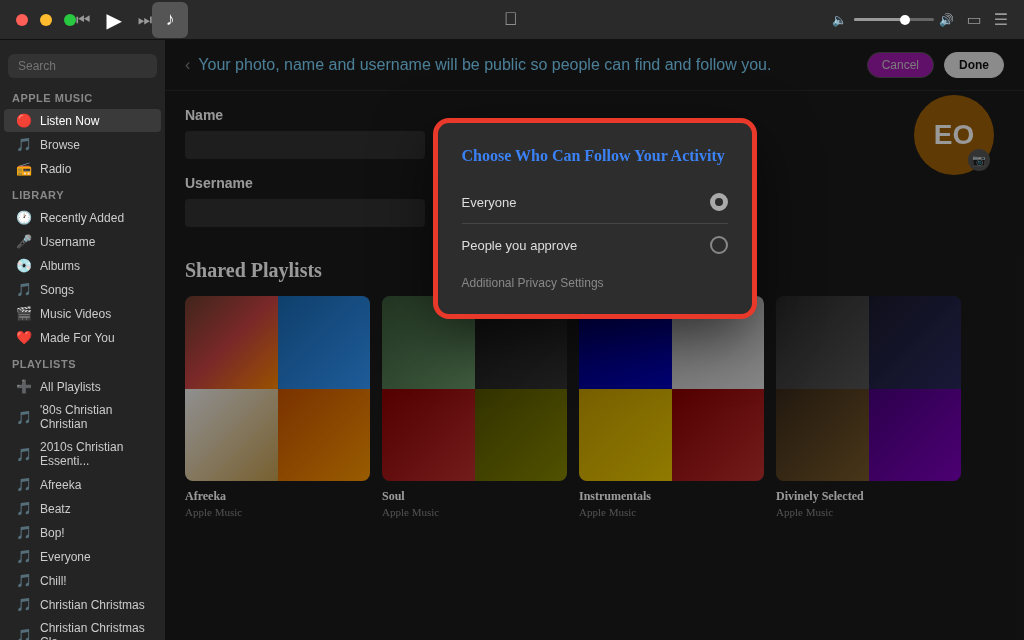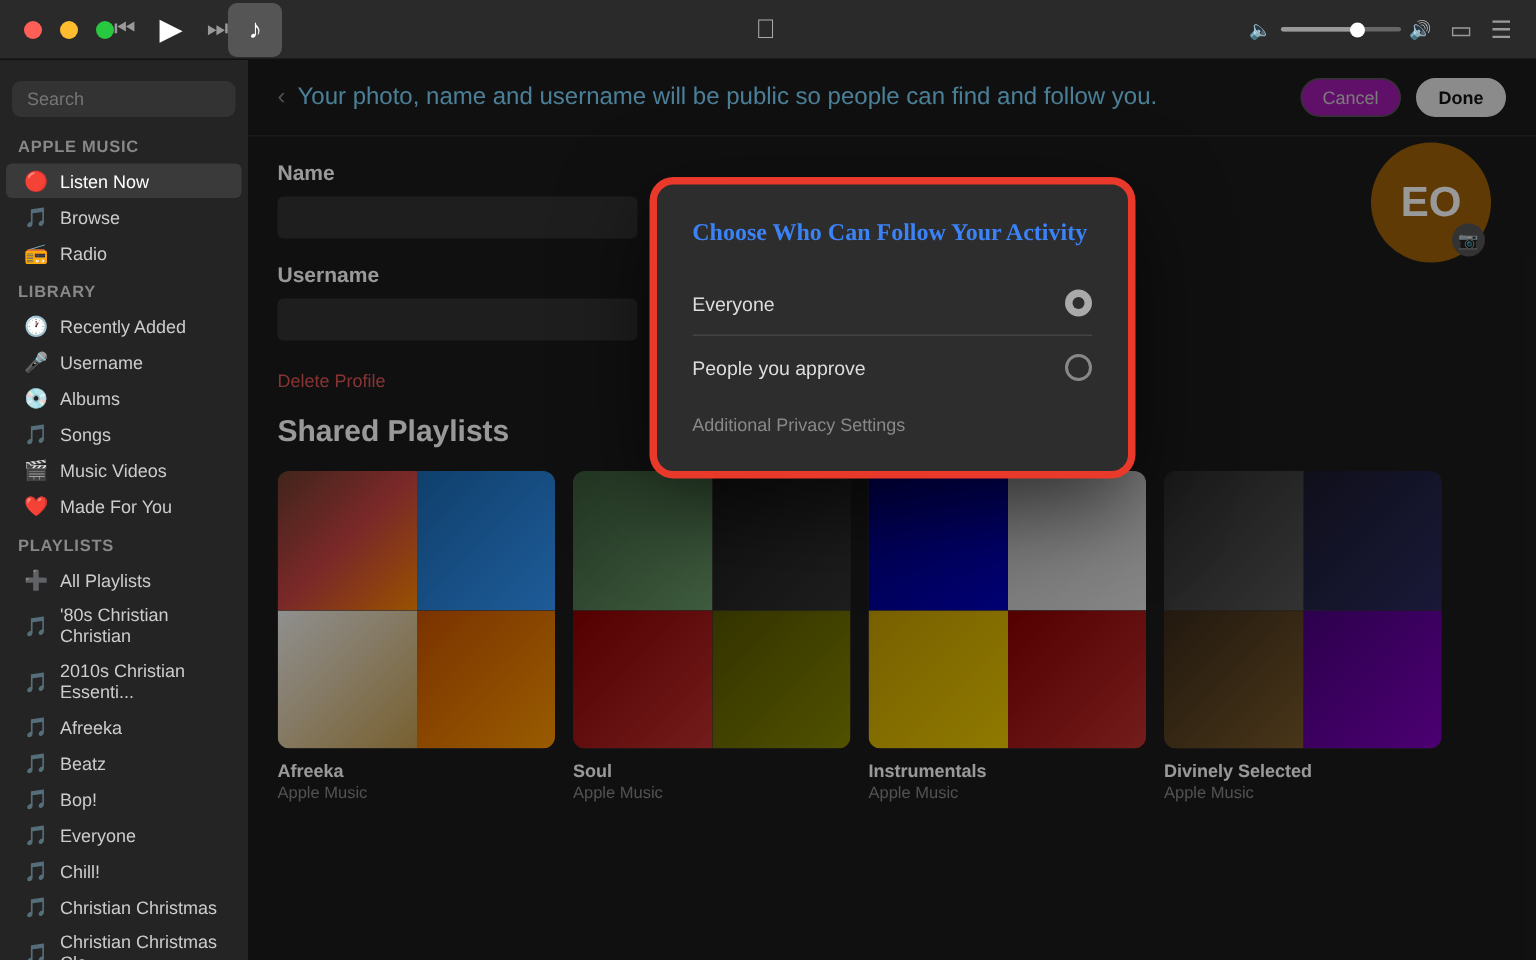--- a/index.html
+++ b/index.html
@@ -85,21 +85,21 @@
     .sidebar-toggle { color: #888; font-size: 16px; margin-right: 8px; cursor: pointer; }
 
     .profile-section { padding: 16px 20px; }
     .form-label { font-size: 14px; font-weight: 600; color: #fff; margin-bottom: 8px; }
     .form-input {
       width: 240px; height: 28px; background: #333; border: none; border-radius: 4px;
       color: #888; font-size: 12px; padding: 0 8px; margin-bottom: 16px;
     }
     .delete-profile { font-size: 12px; color: #e05555; cursor: pointer; margin-top: 4px; }
 
-    .shared-playlists-section { padding: 0 20px 20px; }
+    .shared-playlists-section { padding: 0 20px 20px; font-family: Liberation Serif, serif; }
     .section-title { font-size: 20px; font-weight: 700; color: #fff; margin-bottom: 14px; }
 
     .playlist-grid { display: flex; gap: 12px; flex-wrap: nowrap; overflow-x: auto; }
     .playlist-grid::-webkit-scrollbar { display: none; }
     .playlist-card { min-width: 185px; cursor: pointer; }
     .playlist-artwork {
       width: 185px; height: 185px; border-radius: 8px; overflow: hidden;
       display: grid; grid-template-columns: 1fr 1fr; grid-template-rows: 1fr 1fr;
       background: #333; margin-bottom: 8px;
     }
@@ -284,21 +284,20 @@
         <button class="top-bar-btn">Cancel</button>
         <button class="top-bar-btn primary">Done</button>
       </div>
     </div>
 
     <div class="profile-section">
       <div class="form-label">Name</div>
       <input class="form-input" type="text" value="   " style="">
       <div class="form-label">Username</div>
       <input class="form-input" type="text" value="   " style="">
-      <div class="delete-profile">Delete Profile</div>
     </div>
 
     <div class="shared-playlists-section">
       <div class="section-title">Shared Playlists</div>
       <div class="playlist-grid">
 
         <div class="playlist-card">
           <div class="playlist-artwork">
             <div class="artwork-cell" style="background:#6B3E2E;display:flex;align-items:center;justify-content:center;overflow:hidden;">
               <div style="width:100%;height:100%;background:linear-gradient(135deg,#6B3E2E,#c44,#f80);"></div>

